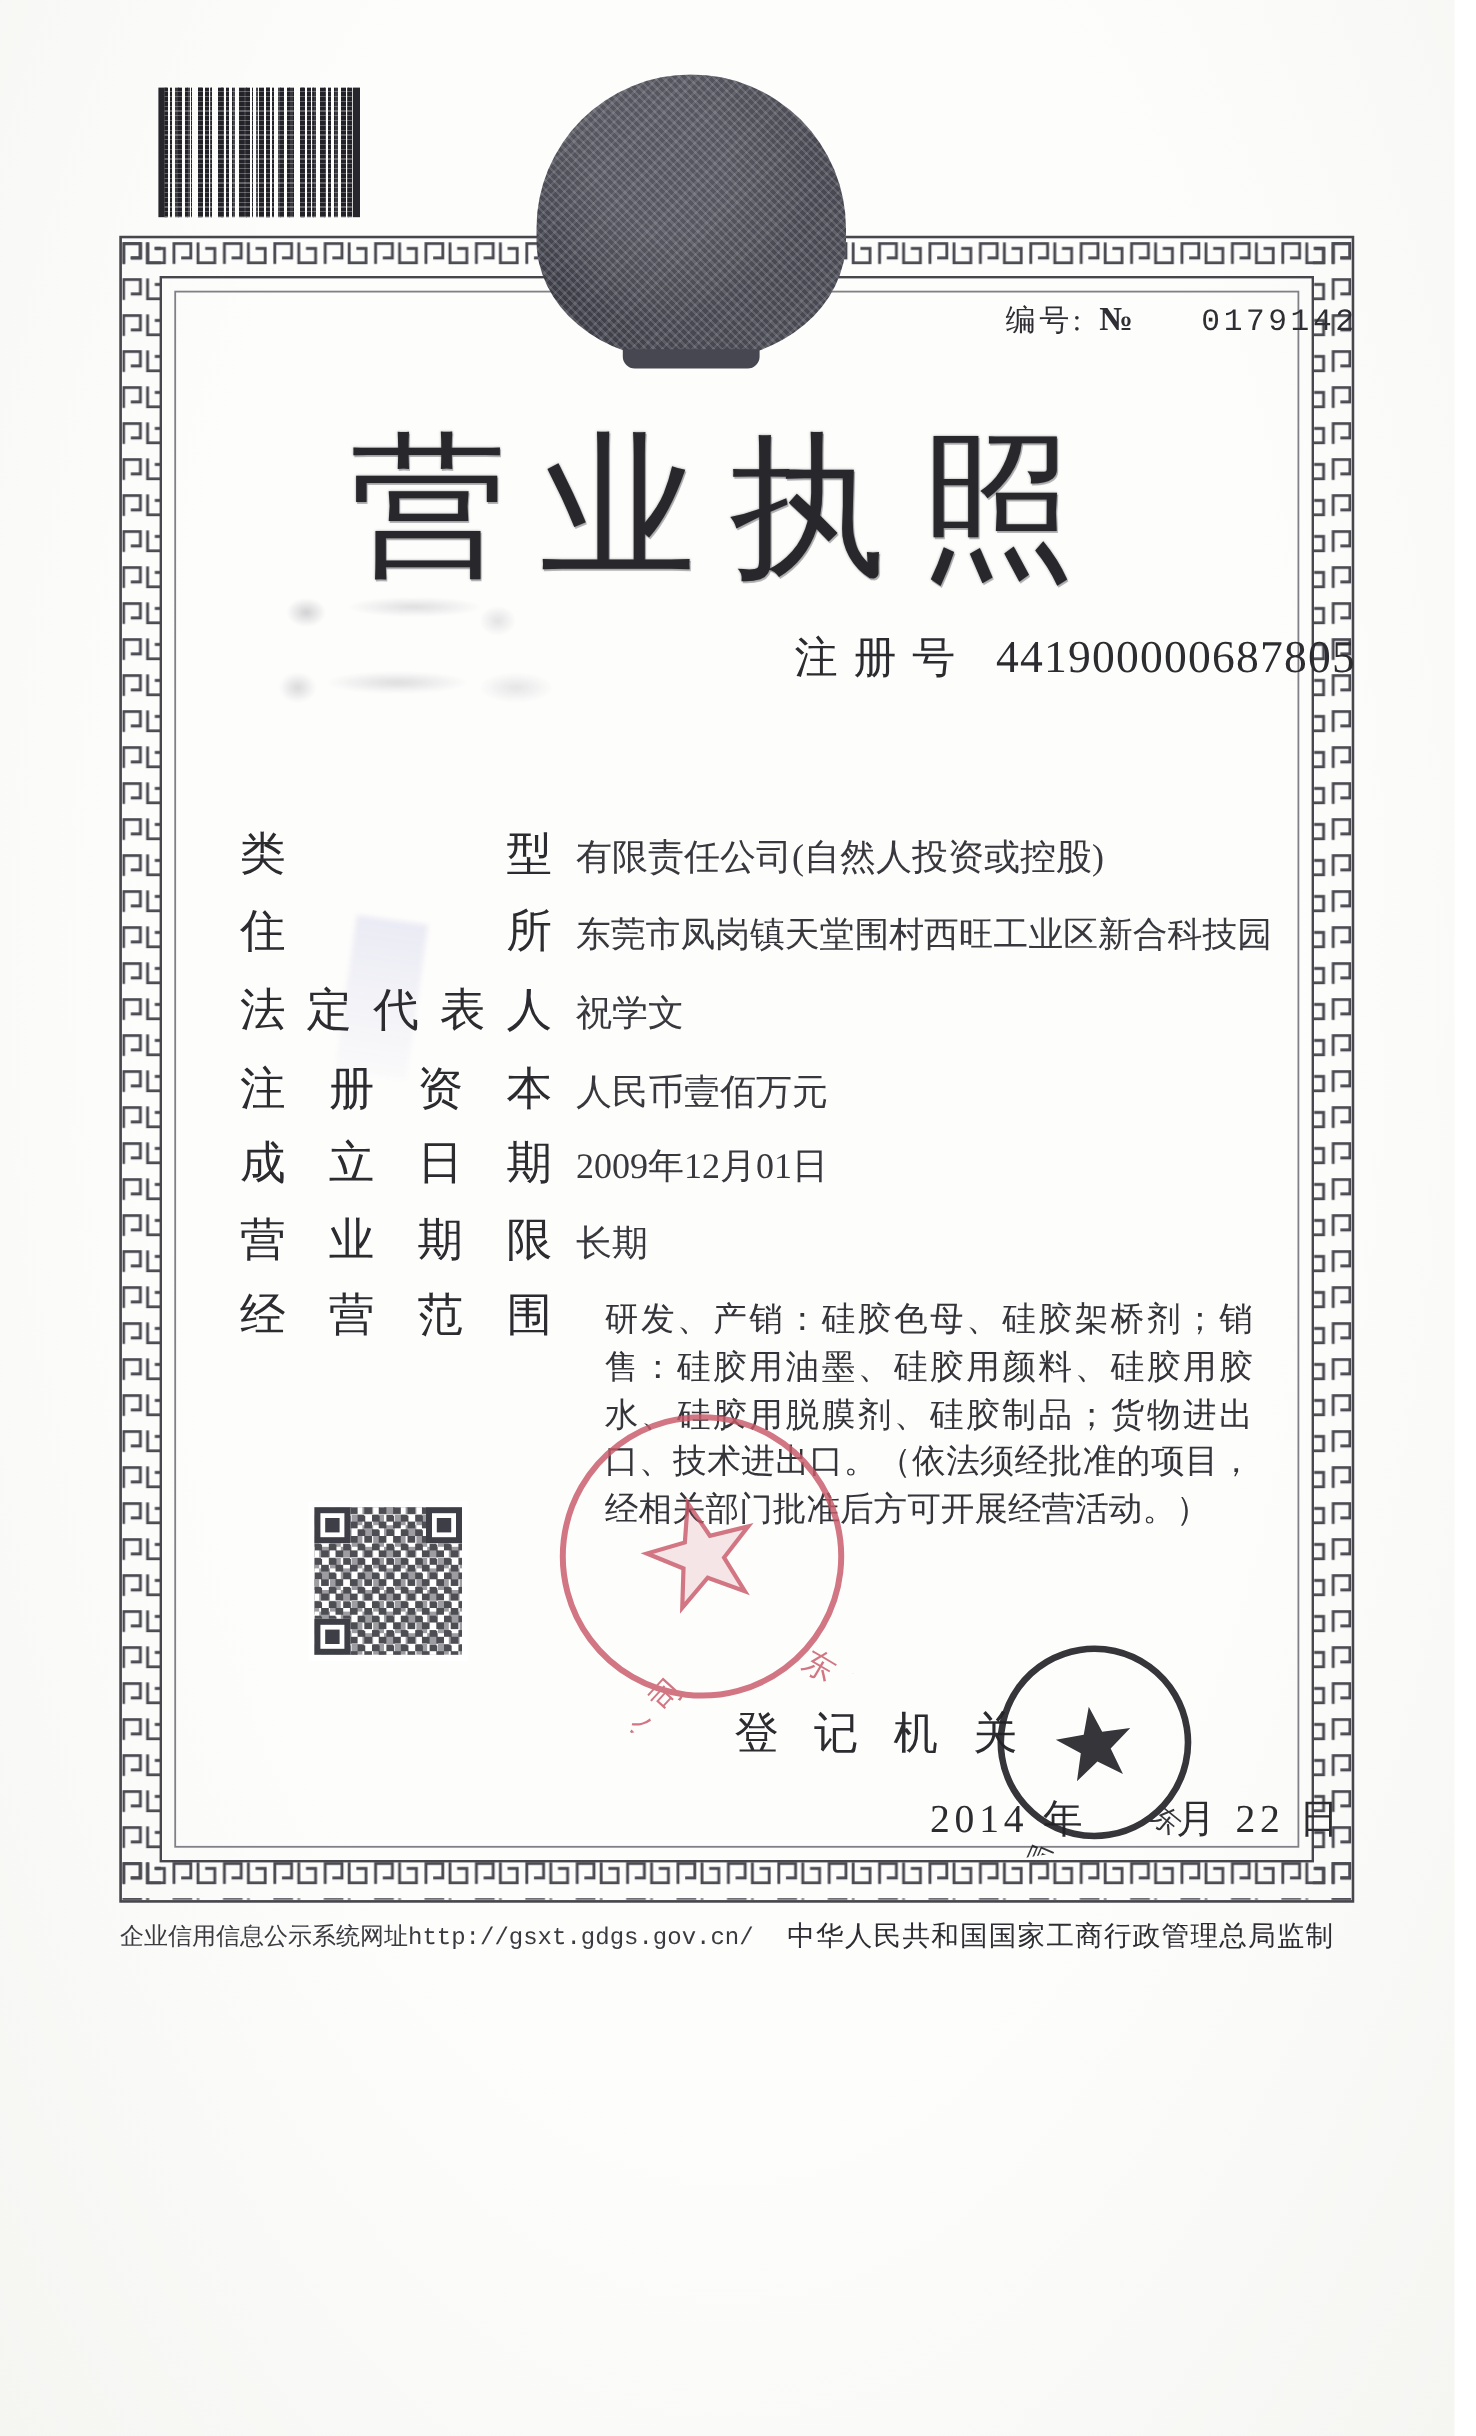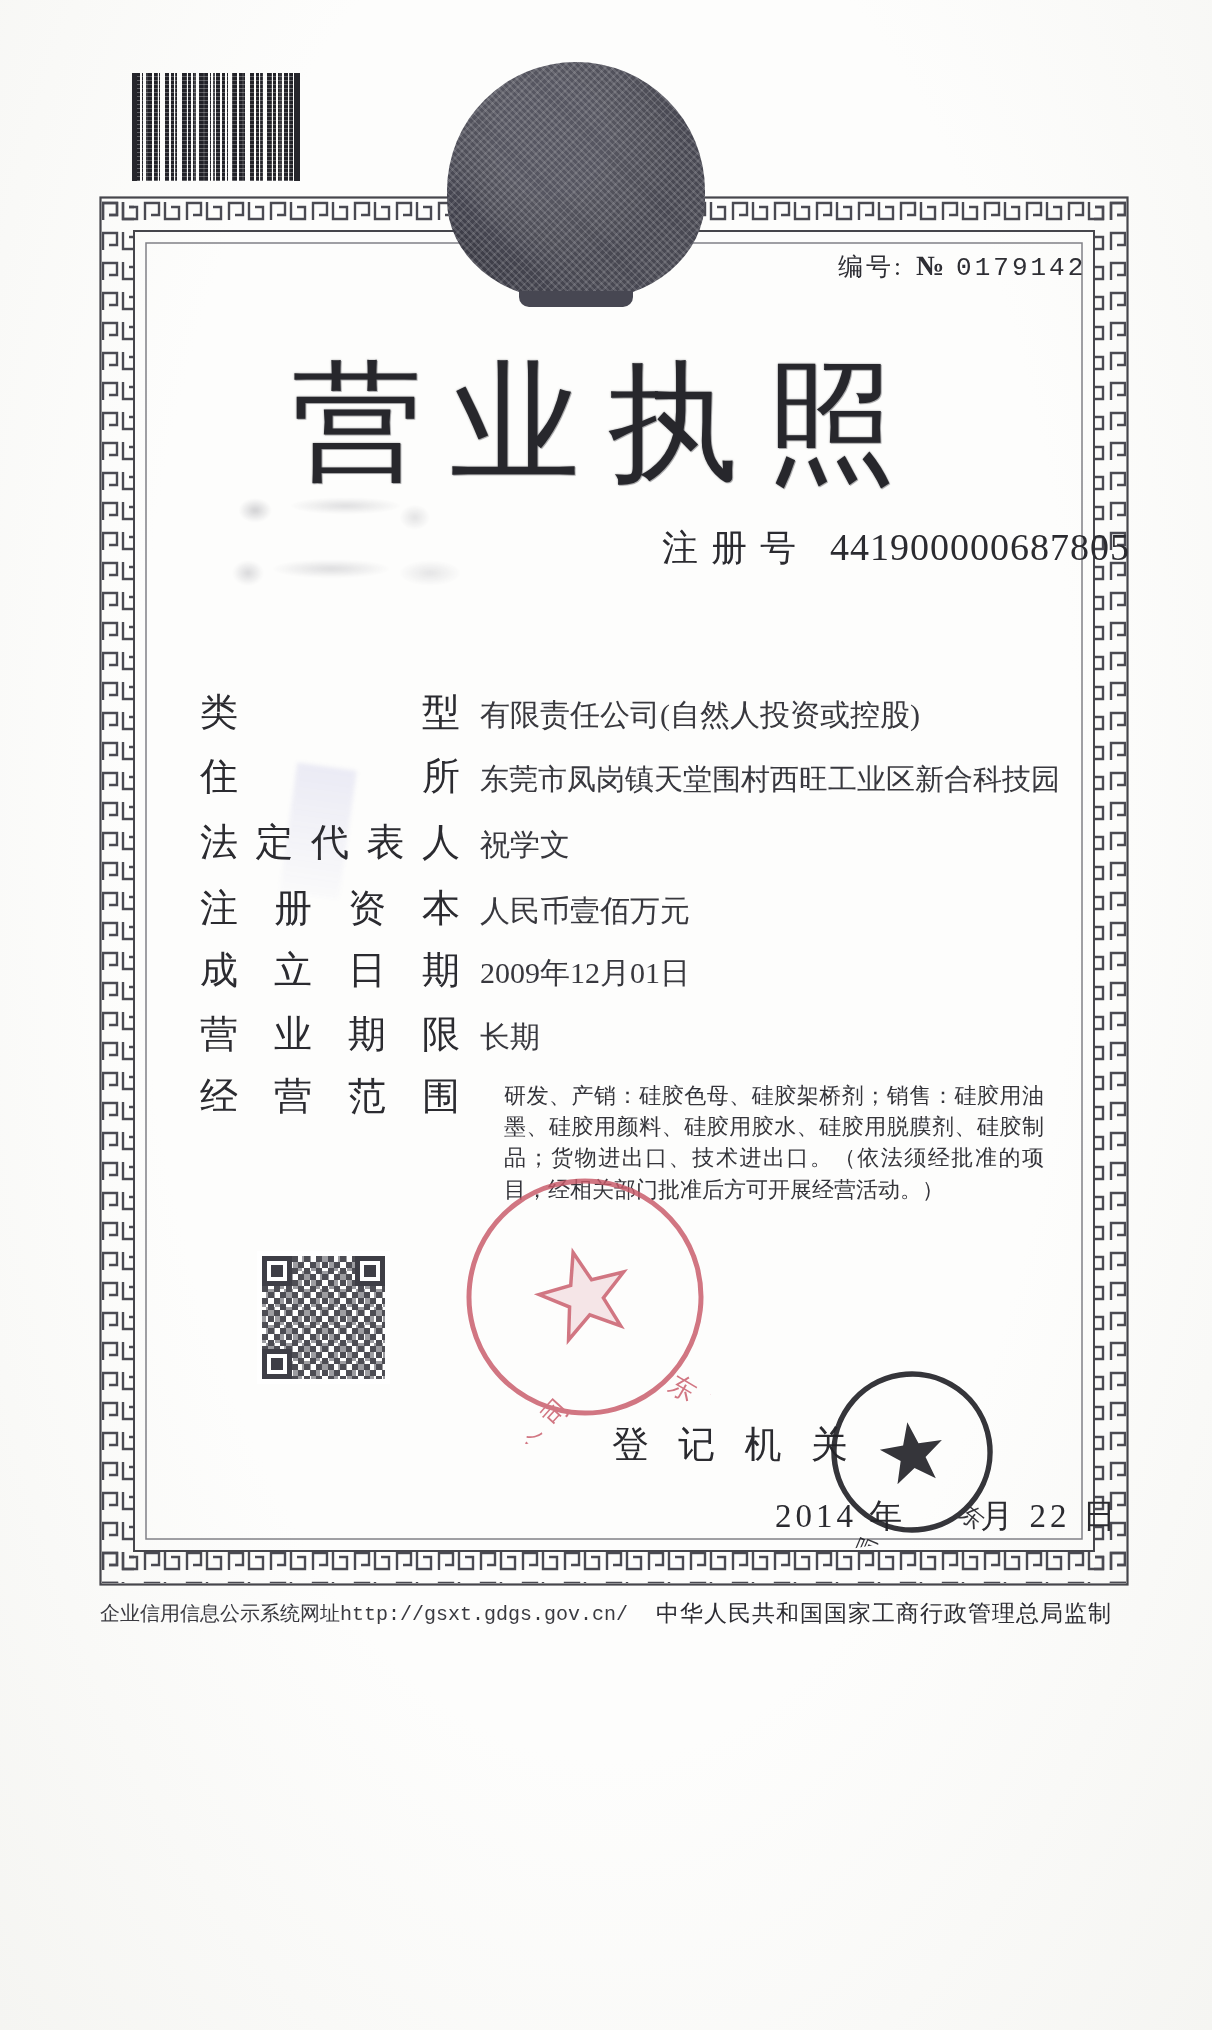--- a/index.html
+++ b/index.html
@@ -39,21 +39,21 @@
     background:#4a4a54; border-radius:0 0 10px 10px;
   }
 
   
   .frame { position:absolute; left:99px; top:196px; z-index:0; }
 
   
   .serial { position:absolute; left:838px; top:250px; z-index:1; display:flex; align-items:baseline; gap:12px; color:#2e2e34; }
   .serial .lab { font-size:25px; letter-spacing:3px; }
   .serial .no { font-size:28px; font-weight:700; }
-  .serial .num { font-family:"Liberation Mono", monospace; font-size:26px; letter-spacing:3px; }
+  .serial .num { font-family:"Liberation Mono", monospace; font-size:26px; letter-spacing:3px;margin-left:45px; }
 
   
   .title {
     position:absolute; left:292px; top:336px; z-index:1;
     font-family:"Liberation Sans", sans-serif; font-weight:400; font-size:130px;
     letter-spacing:28px; color:#27272c; white-space:nowrap;
     text-shadow:0 0 2px rgba(45,45,50,.55), 1px 1px 0 rgba(70,70,75,.35);
     text-align:center;
   }
 
@@ -64,21 +64,21 @@
 
   
   .row { position:absolute; left:200px; width:886px; display:flex; align-items:baseline; z-index:1; }
   .flabel {
     width:260px; flex:0 0 260px; font-size:38px; color:#2b2b30;
     text-align:justify; text-align-last:justify; white-space:normal; line-height:1.1;
   }
   .fvalue { margin-left:20px; font-size:30px; color:#38383e; white-space:nowrap; }
   .row.scope-row { align-items:flex-start; }
   .fvalue.scope {
-    margin-top:4px; width:540px; font-size:22px; line-height:1.42; white-space:normal;
+    margin-top:4px; width:540px; font-size:28px; line-height:1.42; white-space:normal;
     text-align:justify; word-break:break-all; color:#34343a;margin-left:44px;
   }
   .r0{top:628px}.r1{top:692px}.r2{top:756px}.r3{top:822px}.r4{top:888px}.r5{top:950px}.r6{top:1014px}.r7{top:1076px}
 
   
   .qr { position:absolute; left:257px; top:1251px; width:133px; height:133px; background:#fff; z-index:1; }
   .qr .mat {
     position:absolute; inset:5px; opacity:.92;
     background:
       conic-gradient(#3e3e46 25%, transparent 0 50%, #3e3e46 0 75%, transparent 0) 0 0 / 12px 12px repeat,

